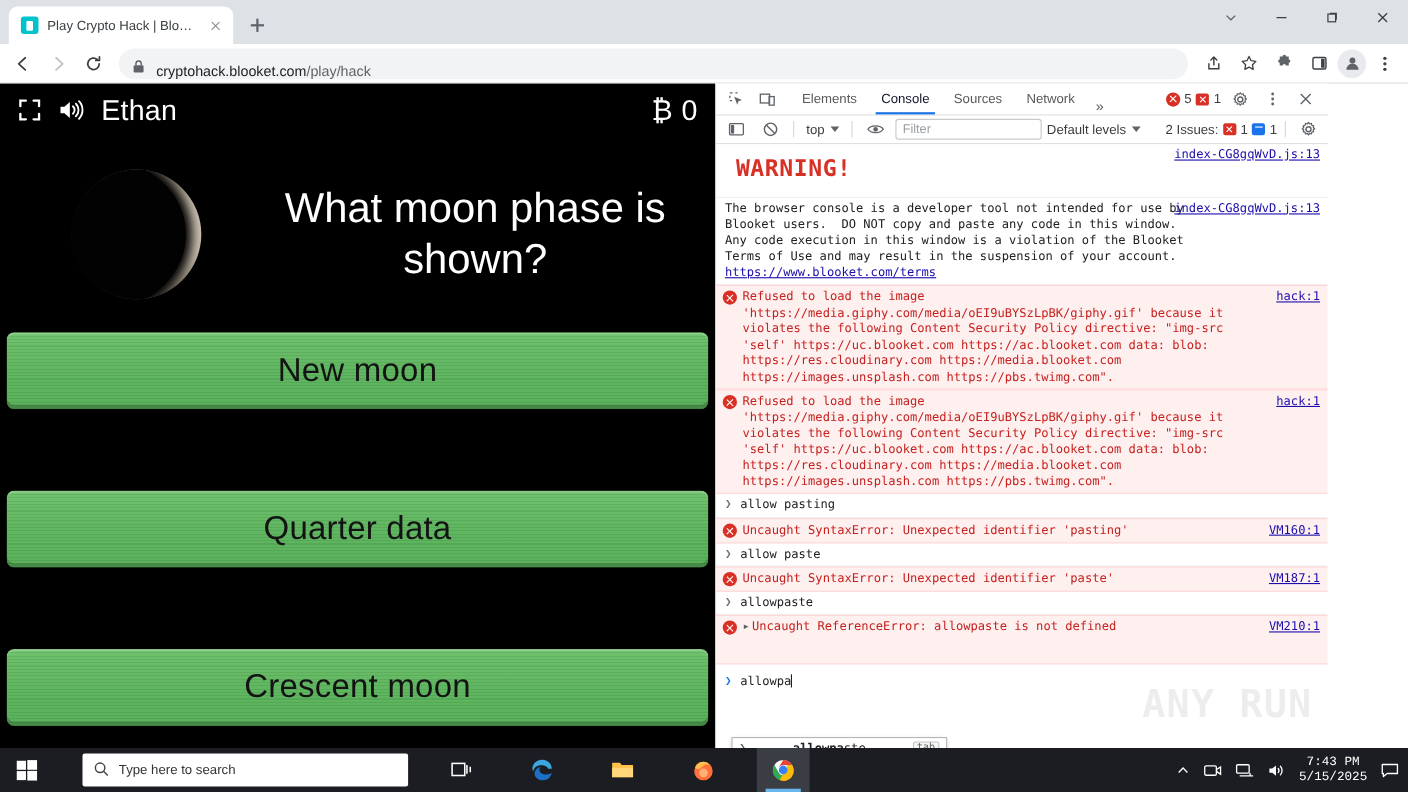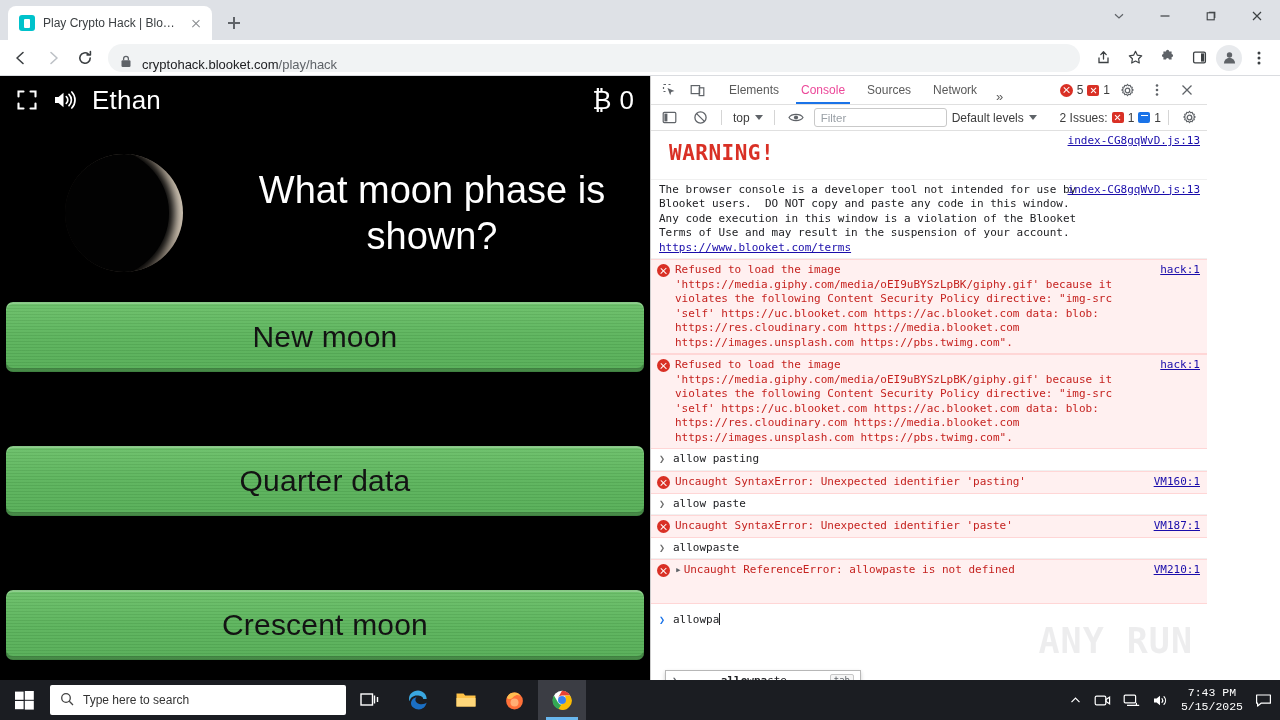--- a/index.html
+++ b/index.html
@@ -143,21 +143,21 @@
   }
   .dt-icon-btn {
     width: 26px; height: 24px; display: flex; align-items: center; justify-content: center;
     flex: none;
   }
   .dt-tabs { display: flex; align-items: flex-end; height: 100%; margin-left: 6px; }
   .dt-tab {
     height: 100%; display: flex; align-items: center; padding: 0 11px;
     font-size: 12px; color: #5a5a5a; position: relative; white-space: nowrap;
   }
-  .dt-tab.active { color: #ec4899; }
+  .dt-tab.active { color: #0f172a; }
   .dt-tab.active::after {
     content: ""; position: absolute; left: 6px; right: 6px; bottom: 0; height: 2px; background: #1a73e8;
   }
   .dt-more { font-size: 13px; color: #5a5a5a; padding: 0 8px; }
   .dt-counts { margin-left: auto; display: flex; align-items: center; gap: 4px; padding-right: 2px; }
   .badge-num { font-size: 12px; color: #3c3c3c; }
   .err-dot {
     width: 13px; height: 13px; border-radius: 50%; background: #d93025; position: relative; flex: none;
   }
   .err-dot::before, .err-dot::after {
@@ -261,21 +261,21 @@
   }
 
   .watermark {
     position: absolute; right: 14px; bottom: 16px; display: flex; align-items: center;
     gap: 6px; opacity: .10; pointer-events: none;
   }
   .watermark .wm-text { font-size: 35px; font-weight: 700; color: #5a5a66; letter-spacing: 1px; }
 
   
   .taskbar {
-    height: 40px; background: #1b1d22; display: flex; align-items: center; color: #fff;
+    height: 40px; background: #1b1d22; display: flex; align-items: center; color: #fff; gap: 25px;
   }
   .start {
     width: 48px; height: 40px; display: flex; align-items: center; justify-content: center;
   }
   .search-box {
     width: 296px; height: 30px; background: #fff; border-radius: 2px; display: flex;
     align-items: center; gap: 9px; padding: 0 10px; color: #333; font-size: 12px;
     margin-left: 2px;
   }
   .tb-task { width: 48px; height: 40px; display: flex; align-items: center; justify-content: center; position: relative; }

